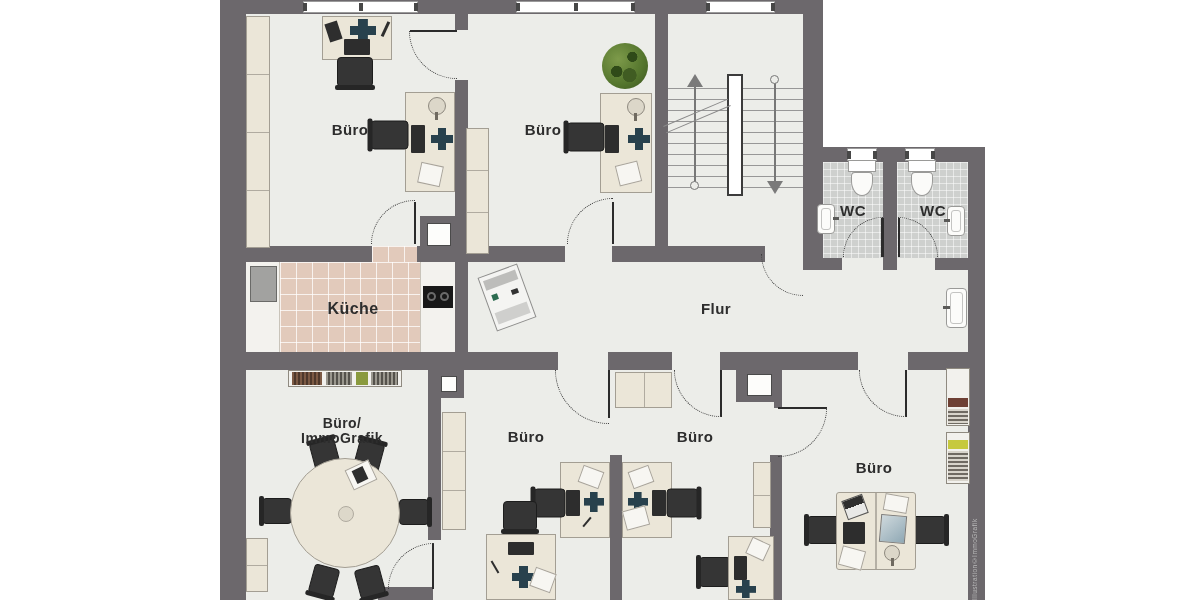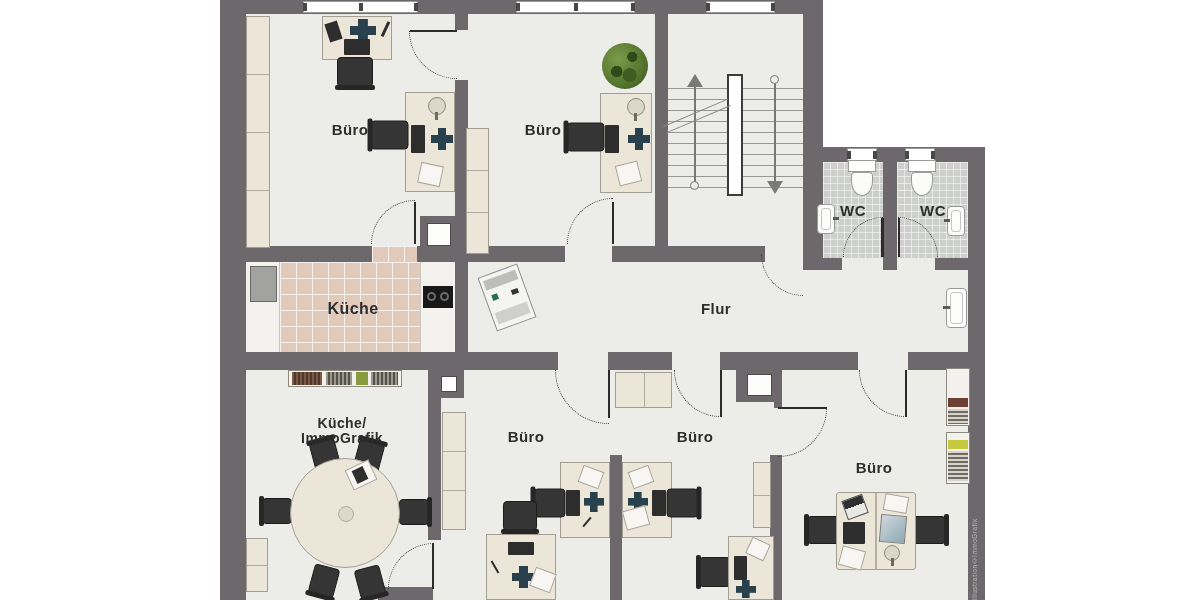--- a/index.html
+++ b/index.html
@@ -270,21 +270,21 @@
   <div class="band" style="left:948px;top:440px;width:20px;height:9px;background:#c6c93e;"></div>
   <div class="band stripesH" style="left:948px;top:451px;width:20px;height:30px;"></div>
 
   <div class="lab" style="left:318px;top:121px;width:64px;font-size:15px;">Büro</div>
   <div class="lab" style="left:511px;top:121px;width:64px;font-size:15px;">Büro</div>
   <div class="lab" style="left:318px;top:300px;width:70px;font-size:16px;">Küche</div>
   <div class="lab" style="left:688px;top:300px;width:56px;font-size:15px;">Flur</div>
   <div class="lab" style="left:836px;top:202px;width:34px;font-size:15px;font-weight:700;">WC</div>
   <div class="lab" style="left:916px;top:202px;width:34px;font-size:15px;font-weight:700;">WC</div>
   <div class="lab" style="left:292px;top:416px;width:100px;font-size:14px;line-height:15px;">
-    <span style="display:block;">Küche/</span>
+    <span style="display:block;">Büro/</span>
     <span style="display:block;">ImmoGrafik</span>
   </div>
   <div class="lab" style="left:494px;top:428px;width:64px;font-size:15px;">Büro</div>
   <div class="lab" style="left:663px;top:428px;width:64px;font-size:15px;">Büro</div>
   <div class="lab" style="left:842px;top:459px;width:64px;font-size:15px;">Büro</div>
 
   <div class="wm" style="left:971px;top:488px;height:112px;">Illustration©ImmoGrafik</div>
 
 </div>
 

